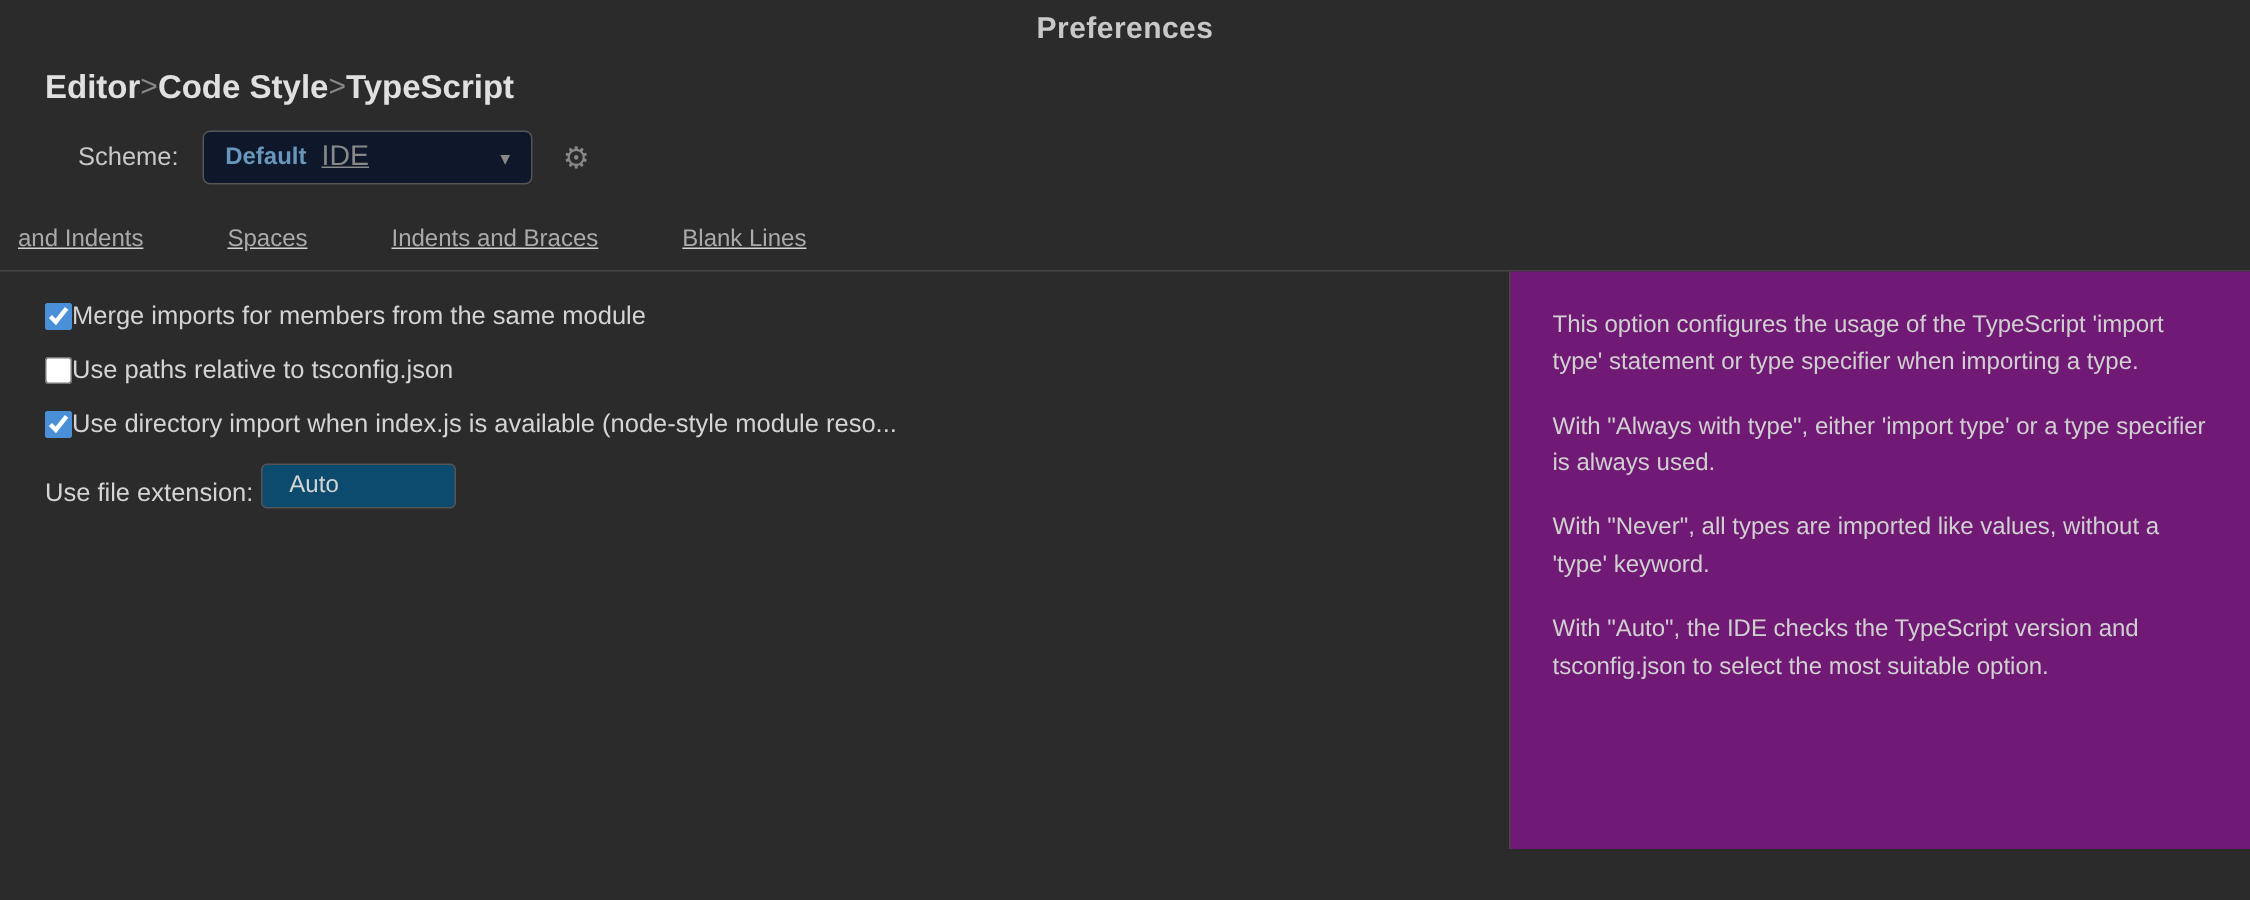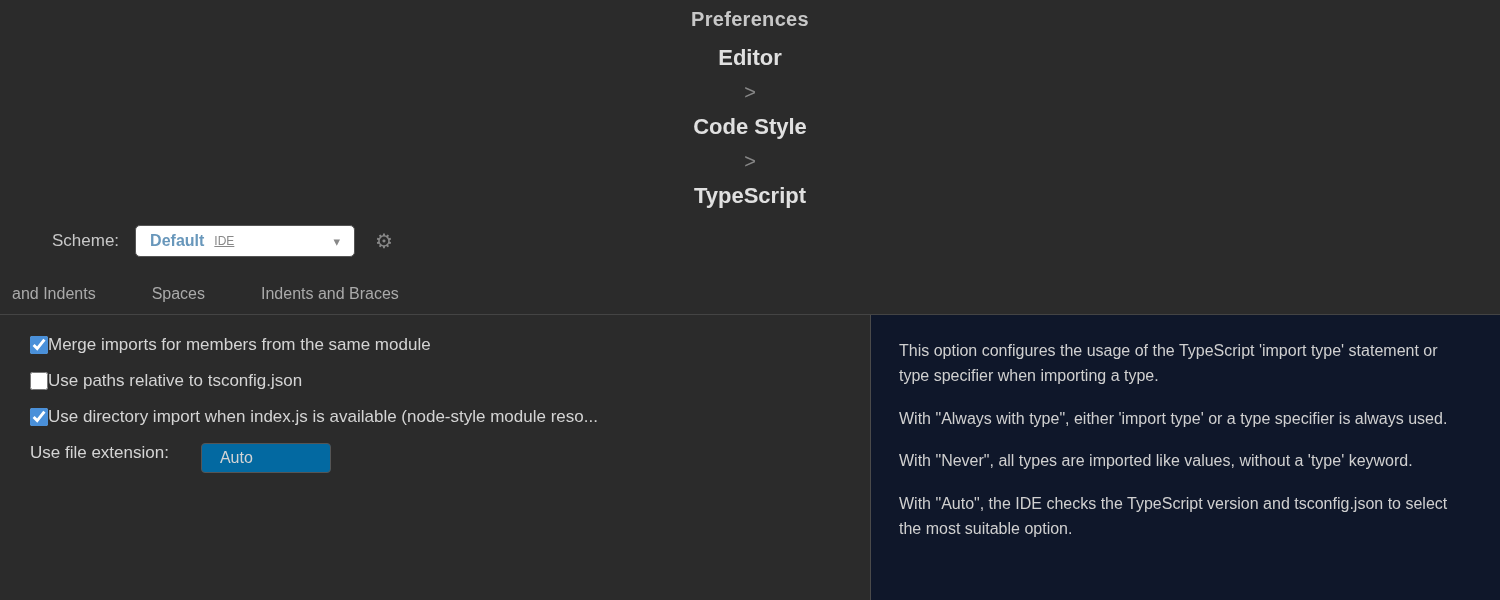--- a/index.html
+++ b/index.html
@@ -22,22 +22,20 @@
       letter-spacing: 0.3px;
     }
 
     .breadcrumb {
       display: flex;
       align-items: center;
       padding: 0 30px 16px;
       font-size: 22px;
       font-weight: 700;
       color: #e0e0e0;
-      gap: 10px;
-      flex-direction: column;
     }
     .breadcrumb .sep {
       color: #888;
       font-weight: 400;
       font-size: 20px;
     }
     .breadcrumb .crumb-editor { color: #e0e0e0; }
     .breadcrumb .crumb-codestyle { color: #e0e0e0; }
     .breadcrumb .crumb-typescript { color: #e0e0e0; }
 
@@ -48,36 +46,36 @@
       gap: 16px;
       margin-left: 22px;
     }
     .scheme-label {
       font-size: 17px;
       color: #c8c8c8;
     }
     .scheme-select {
       display: flex;
       align-items: center;
-      background: #ffffff;
+      background: #0f172a;
       border: 1px solid #555;
       border-radius: 5px;
       padding: 6px 14px;
       gap: 10px;
       min-width: 220px;
       cursor: pointer;
     }
     .scheme-select .default-text {
       color: #6897bb;
       font-weight: 600;
       font-size: 16px;
     }
     .scheme-select .ide-text {
       color: #888;
-      font-size: 12px;
+      font-size: 19px;
       text-decoration: underline;
     }
     .scheme-select .chevron {
       margin-left: auto;
       color: #888;
       font-size: 13px;
     }
     .gear-btn {
       background: none;
       border: none;
@@ -85,20 +83,21 @@
       color: #888;
       font-size: 20px;
       padding: 4px;
     }
 
     .tabs-bar {
       display: flex;
       border-bottom: 1px solid #444;
       padding: 0 0 0 0;
       overflow: hidden;
+      text-decoration: underline;
     }
     .tab {
       padding: 10px 28px;
       font-size: 16px;
       color: #aaa;
       cursor: pointer;
       white-space: nowrap;
       border-bottom: 2px solid transparent;
       margin-bottom: -1px;
     }
@@ -128,39 +127,39 @@
     }
     .checkbox-row input[type="checkbox"] {
       width: 18px;
       height: 18px;
       accent-color: #4a90d9;
       cursor: pointer;
     }
 
     .file-ext-row {
       display: flex;
-      align-items: flex-start;
-      gap: 32px;
+      align-items: flex-end;
+      gap: 5px;
       margin-top: 4px;
       font-size: 17px;
       color: #d4d4d4;
     }
     .file-ext-select {
-      background: #0369a1;
+      background: #0c4a6e;
       border: 1px solid #555;
       border-radius: 4px;
       padding: 5px 18px;
       color: #d4d4d4;
       font-size: 16px;
       min-width: 130px;
     }
 
     .tooltip-panel {
-      width: 630px;
-      background: #0f172a;
+      width: 494px;
+      background: #701a75;
       padding: 24px 28px;
       font-size: 16px;
       line-height: 1.55;
       color: #d0d0d0;
       overflow-y: auto;
       border-left: 1px solid #4a4a4a;
       flex-shrink: 0;
       height: 100%;
     }
     .tooltip-panel p {
@@ -190,20 +189,21 @@
     <span class="ide-text">IDE</span>
     <span class="chevron">▾</span>
   </div>
   <button class="gear-btn">⚙</button>
 </div>
 
 <div class="tabs-bar">
   <div class="tab partial">and Indents</div>
   <div class="tab">Spaces</div>
   <div class="tab">Indents and Braces</div>
+  <div class="tab">Blank Lines</div>
 </div>
 
 <div class="main-area">
   <div class="left-panel">
     <div class="checkbox-row">
       <input type="checkbox" checked="" style="">
       <span>Merge imports for members from the same module</span>
     </div>
     <div class="checkbox-row">
       <input type="checkbox" style="">

